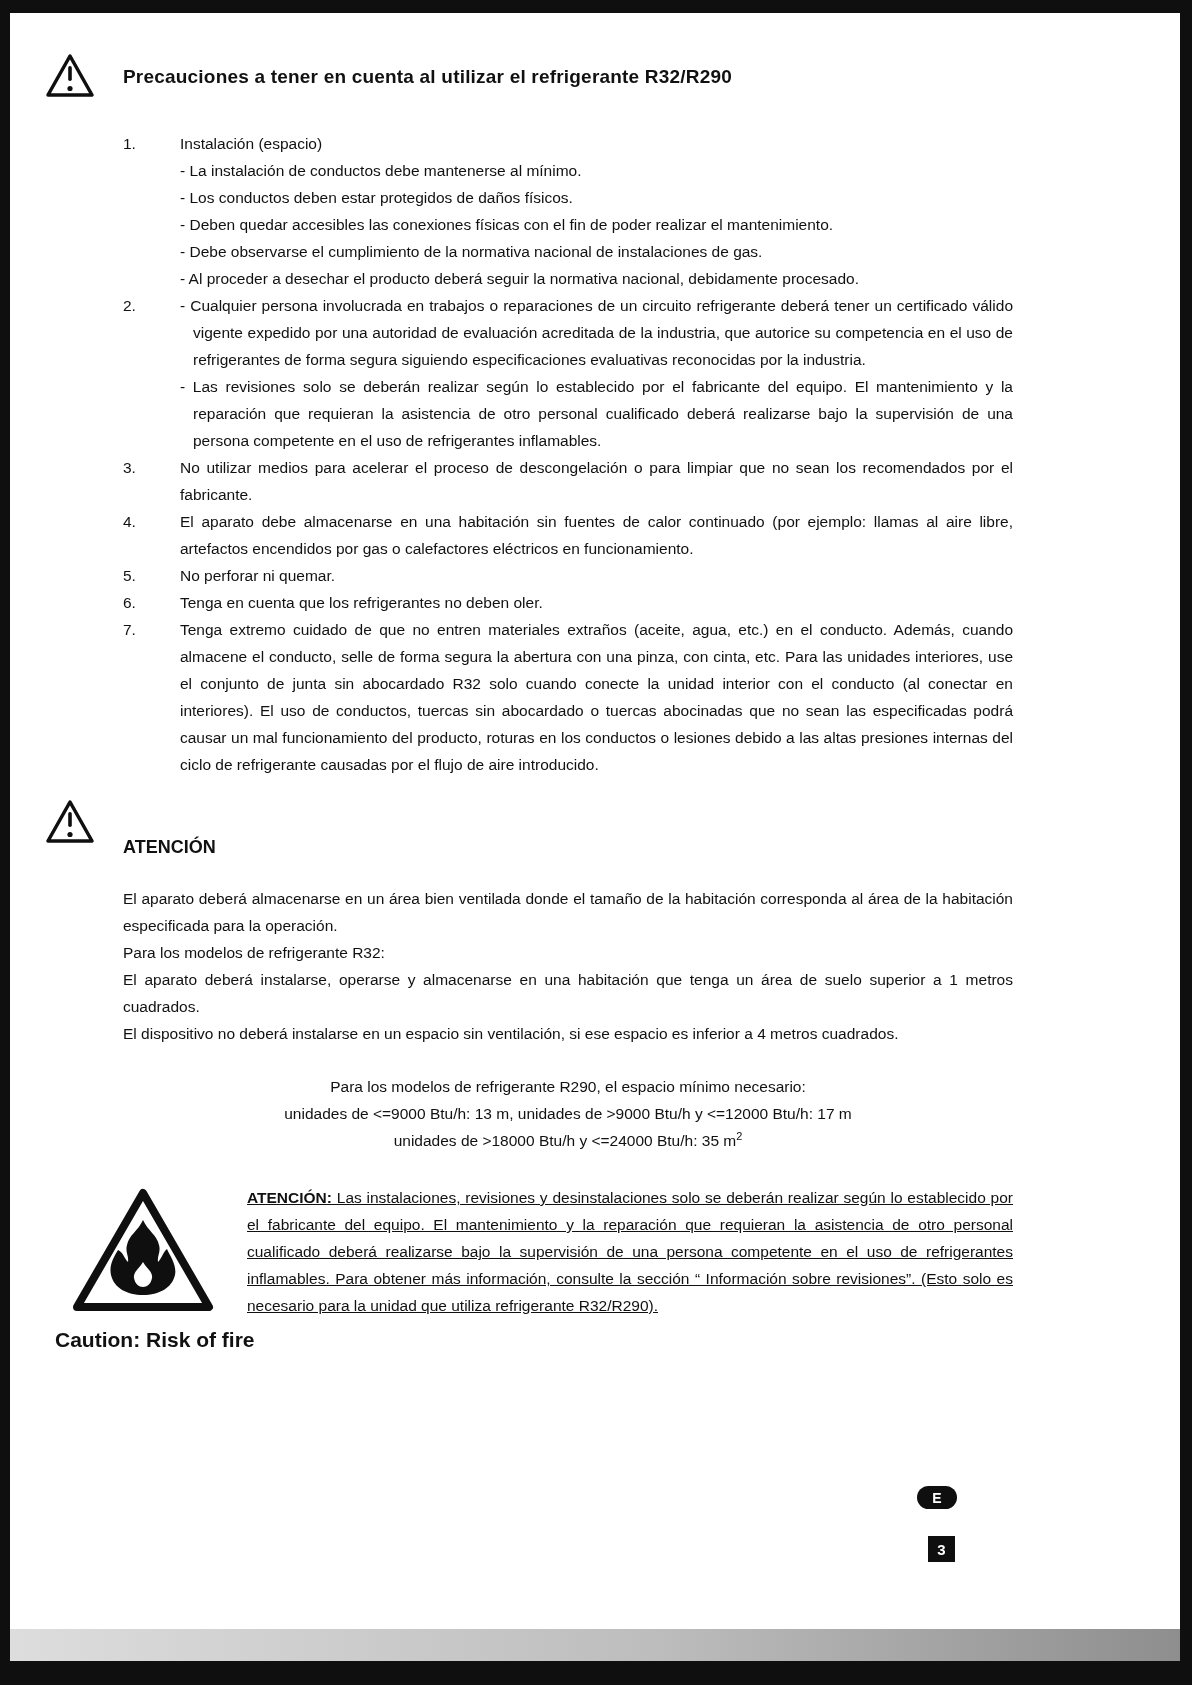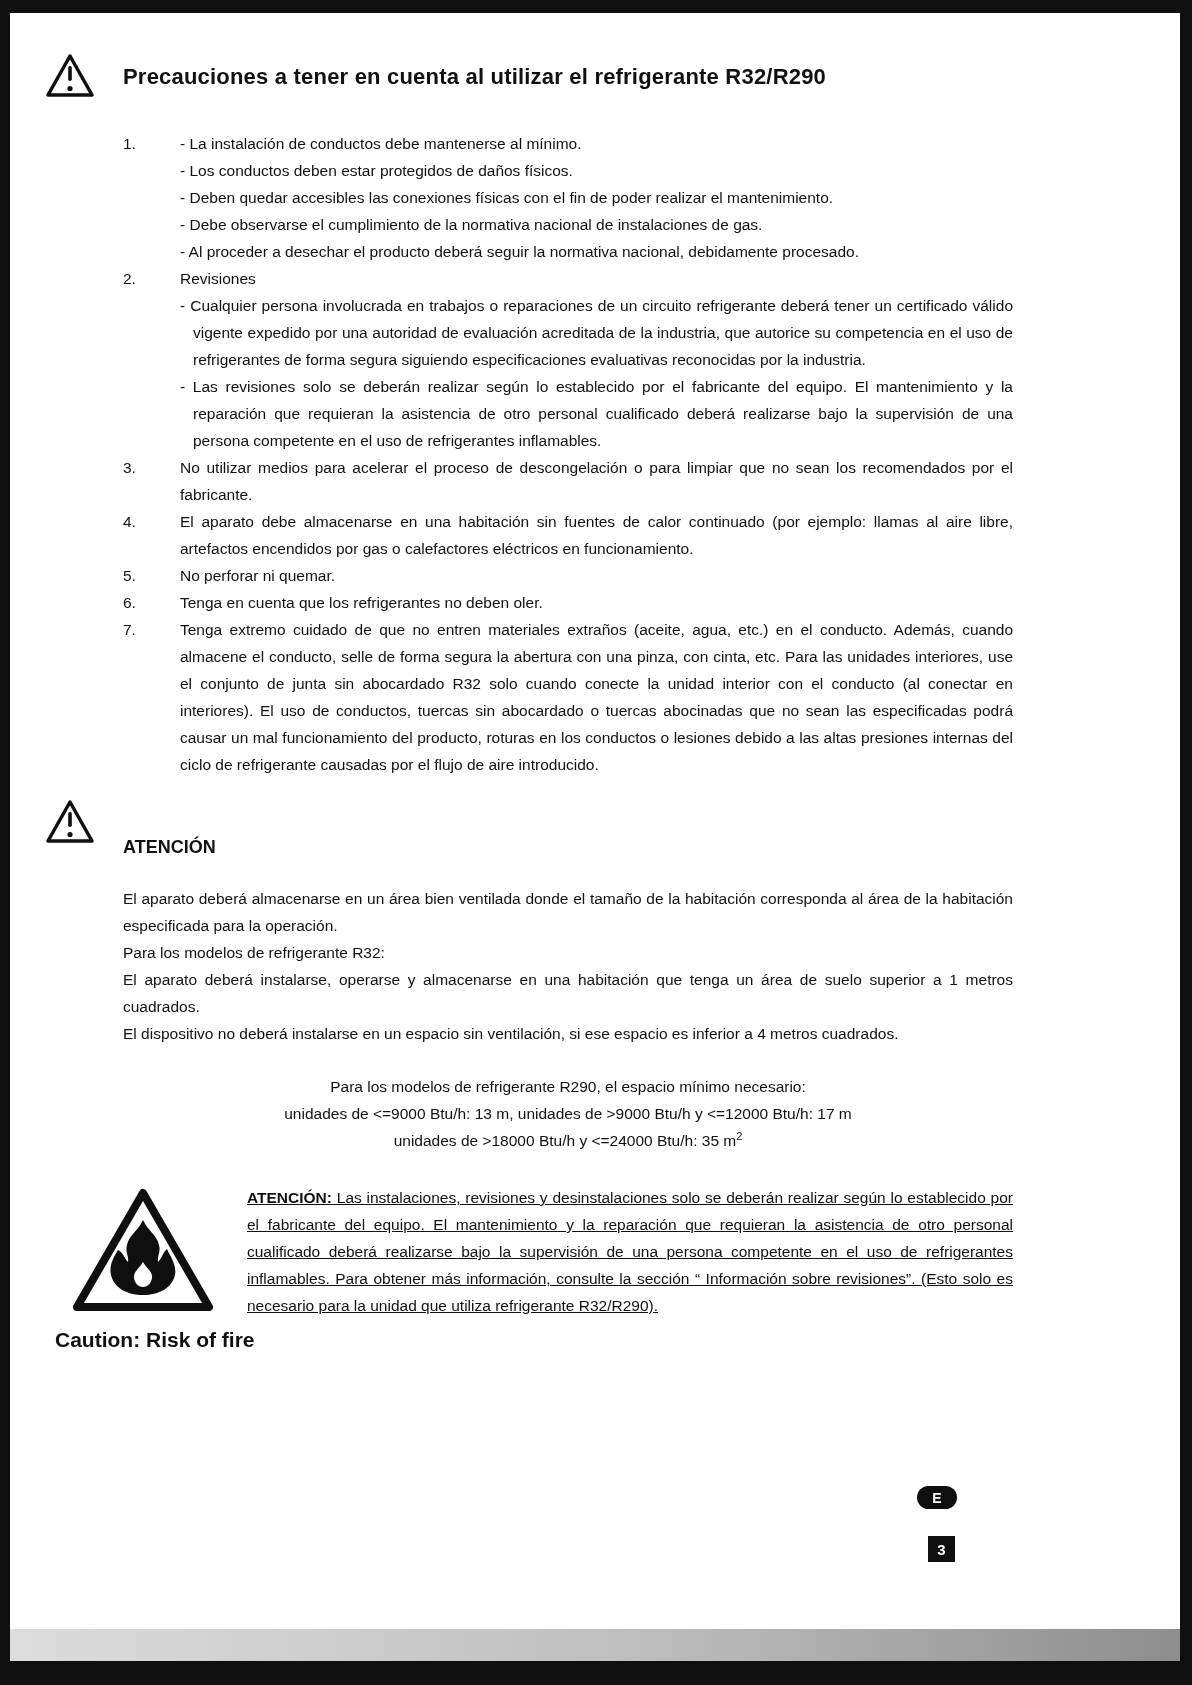--- a/index.html
+++ b/index.html
@@ -22,21 +22,21 @@
   .gray-bar {
     position: absolute; left: 10px; right: 12px; top: 1629px; height: 32px;
     background: linear-gradient(to right, #dddddd 0%, #bdbdbd 55%, #8e8e8e 100%);
   }
   .content {
     position: absolute; left: 123px; top: 52px; width: 890px;
     font-size: 15.5px; line-height: 27px;
   }
   .sec-head { position: relative; display: flex; align-items: center; min-height: 48px; }
   .sec-head .tri { position: absolute; left: -78px; top: 1px; }
-  .title { font-size: 22px; font-weight: bold; letter-spacing: 0.2px; }
+  .title { font-size: 19px; font-weight: bold; letter-spacing: 0.2px; }
   .atn-title { font-size: 18px; font-weight: bold; margin-top: 36px; }
   .list { margin-top: 30px; }
   .item { display: flex; }
   .inum { width: 57px; flex: 0 0 57px; }
   .ibody { flex: 1; text-align: justify; }
   .sub { padding-left: 13px; text-indent: -13px; }
   .atn-sec { margin-top: 20px; }
   .att-par { margin-top: 24px; text-align: justify; }
   .gap { height: 26px; }
   .r290 div { text-align: center; }
@@ -79,32 +79,32 @@
         </svg>
       </span>
       <h1 class="title">Precauciones a tener en cuenta al utilizar el refrigerante R32/R290</h1>
     </div>
 
     <div class="list">
 
       <div class="item">
         <span class="inum">1.</span>
         <div class="ibody">
+          <div>Instalación (espacio)</div>
           <div class="sub">- La instalación de conductos debe mantenerse al mínimo.</div>
           <div class="sub">- Los conductos deben estar protegidos de daños físicos.</div>
           <div class="sub">- Deben quedar accesibles las conexiones físicas con el fin de poder realizar el mantenimiento.</div>
           <div class="sub">- Debe observarse el cumplimiento de la normativa nacional de instalaciones de gas.</div>
           <div class="sub">- Al proceder a desechar el producto deberá seguir la normativa nacional, debidamente procesado.</div>
         </div>
       </div>
 
       <div class="item">
         <span class="inum">2.</span>
         <div class="ibody">
-          <div>Revisiones</div>
           <div class="sub">- Cualquier persona involucrada en trabajos o reparaciones de un circuito refrigerante deberá tener un certificado válido vigente expedido por una autoridad de evaluación acreditada de la industria, que autorice su competencia en el uso de refrigerantes de forma segura siguiendo especificaciones evaluativas reconocidas por la industria.</div>
           <div class="sub">- Las revisiones solo se deberán realizar según lo establecido por el fabricante del equipo. El mantenimiento y la reparación que requieran la asistencia de otro personal cualificado deberá realizarse bajo la supervisión de una persona competente en el uso de refrigerantes inflamables.</div>
         </div>
       </div>
 
       <div class="item">
         <span class="inum">3.</span>
         <div class="ibody">No utilizar medios para acelerar el proceso de descongelación o para limpiar que no sean los recomendados por el fabricante.</div>
       </div>
 

